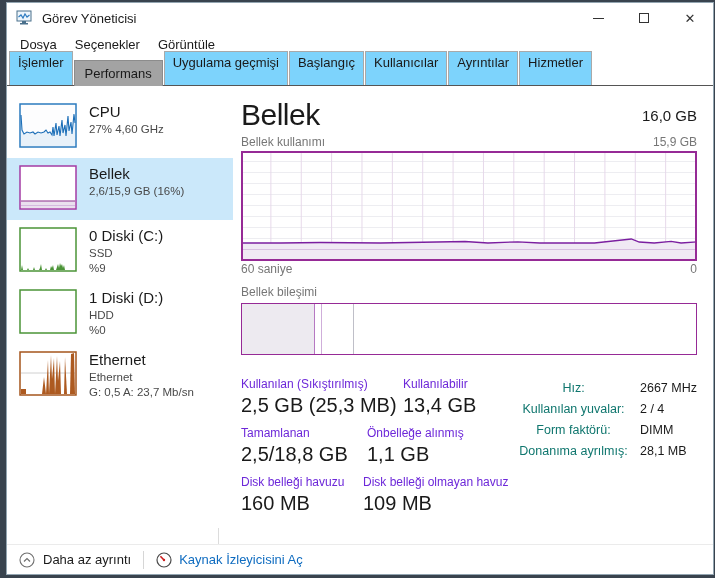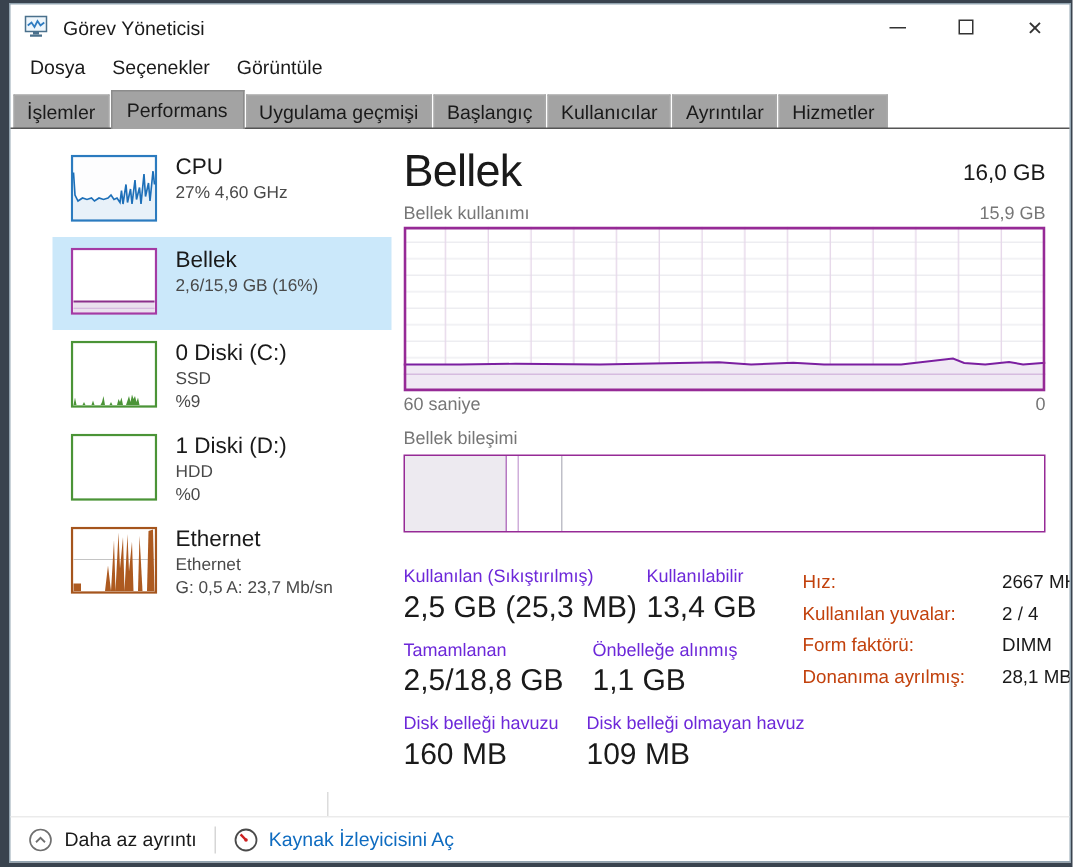--- a/index.html
+++ b/index.html
@@ -24,30 +24,30 @@
   .glyph-min { width:11px; height:1px; background:#333; }
   .glyph-max { width:10px; height:10px; border:1px solid #333; }
   .glyph-close { font-size:13px; color:#333; line-height:1; }
   
   .menubar { height:26px; display:flex; align-items:flex-start; padding-left:4px; flex:0 0 auto; }
   .menu-item { font-size:13px; padding:4px 9px; }
   
   .tabbar { height:27px; flex:0 0 auto; position:relative; display:flex; align-items:flex-end; padding-left:2px; }
   .tabbar::after { content:""; position:absolute; left:0; right:0; bottom:0; height:1px; background:#555; }
   .tab {
-    font-size:13px; padding:3px 8px 4px; background:#a3a3a3;
+    font-size:13px; padding:3px 8px 16px; background:#7dd3fc;
     border:1px solid #a9a9a9; border-bottom:none; margin-right:1px;
     position:relative; white-space:nowrap;
   }
   .tab.active { background:#a3a3a3; border-color:#8c8c8c; padding:5px 10px 5px; z-index:2; }
   
   .content { flex:1 1 auto; display:flex; position:relative; overflow:hidden; }
   .splitter-tick { position:absolute; left:211px; bottom:0; width:1px; height:16px; background:#dcdcdc; }
   
-  .sidebar { width:226px; flex:0 0 auto; padding-top:10px;margin-left:28px; }
+  .sidebar { width:226px; flex:0 0 auto; padding-top:10px; }
   .side-item { height:62px; display:flex; align-items:flex-start; padding:7px 0 0 12px; cursor:default; }
   .side-item.selected { background:#cbe8fa; }
   .side-thumb { width:58px; height:45px; margin-right:12px; flex:0 0 auto; }
   .side-text .t { font-size:15px; margin-bottom:2px; }
   .side-text .s { font-size:11.5px; color:#494949; line-height:1.32; }
   
   .main { flex:1 1 auto; padding:12px 16px 0 8px; position:relative; }
   .main-header { display:flex; align-items:flex-start; justify-content:space-between; }
   .main-title { font-size:30px; font-weight:300; letter-spacing:-0.5px; }
   .main-total { font-size:15px; margin-top:9px; }
@@ -61,21 +61,21 @@
   .comp-line-standby { position:absolute; top:0; bottom:0; left:24.5%; width:1px; background:#bfbfc8; }
   
   .stats { margin-top:22px; position:relative; }
   .stat-row { display:flex; }
   .stat-cell { margin-bottom:9px; }
   .stat-cell .lbl { font-size:12px; color:#6d28d9; white-space:nowrap; }
   .stat-cell .val { font-size:20px; margin-top:3px; white-space:nowrap; }
   .r1c1 { width:162px; } .r2c1 { width:126px; } .r3c1 { width:122px; }
   .details { position:absolute; left:266px; top:1px; }
   .detail-row { display:flex; font-size:12.5px; line-height:21px; }
-  .detail-row .dl { width:133px; color:#c2410c; white-space:nowrap; }
+  .detail-row .dl { width:133px; color:#0f766e; white-space:nowrap;text-align:center; }
   .detail-row .dv { color:#1a1a1a; white-space:nowrap; }
   
   .statusbar { height:30px; flex:0 0 auto; border-top:1px solid #ebebeb; display:flex; align-items:center; padding-left:12px; }
   .sb-less { display:flex; align-items:center; gap:8px; font-size:13px; cursor:default; }
   .sb-sep { width:1px; height:18px; background:#d6d6d6; margin:0 12px; }
   .sb-link { display:flex; align-items:center; gap:7px; font-size:13px; color:#0f6cc0; cursor:default; }
   svg { display:block; }
 </style>
 </head>
 <body>

